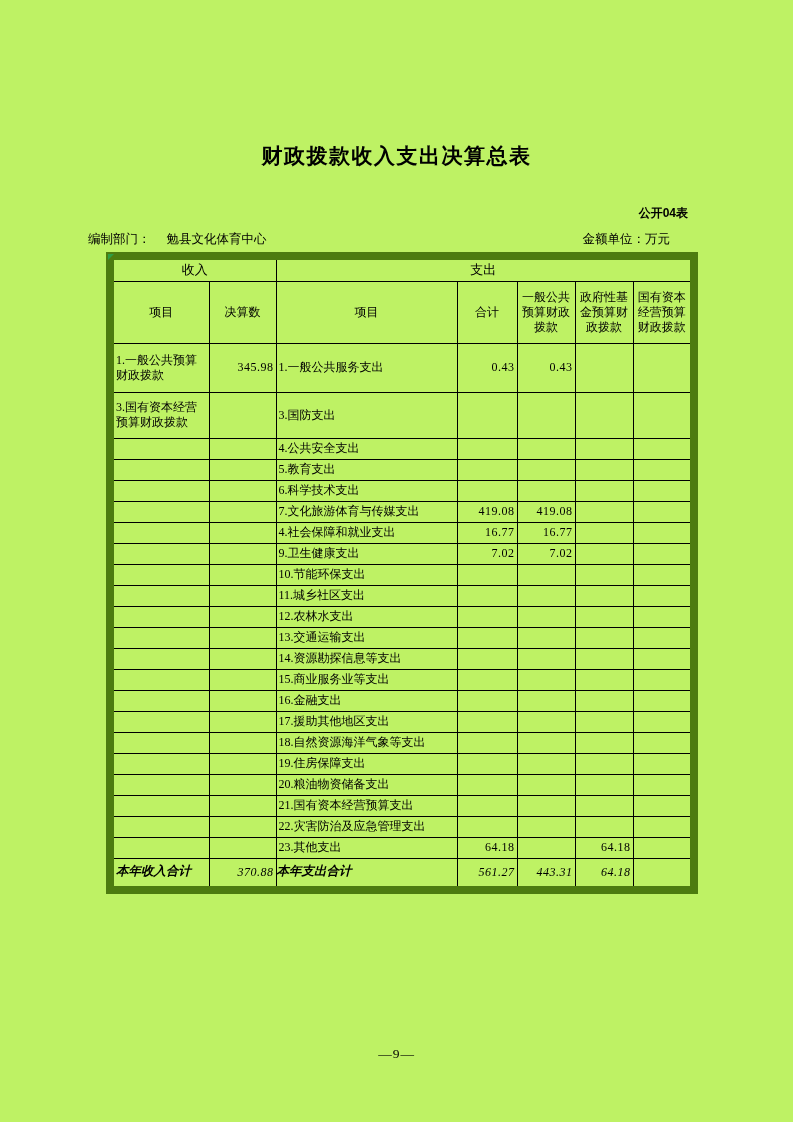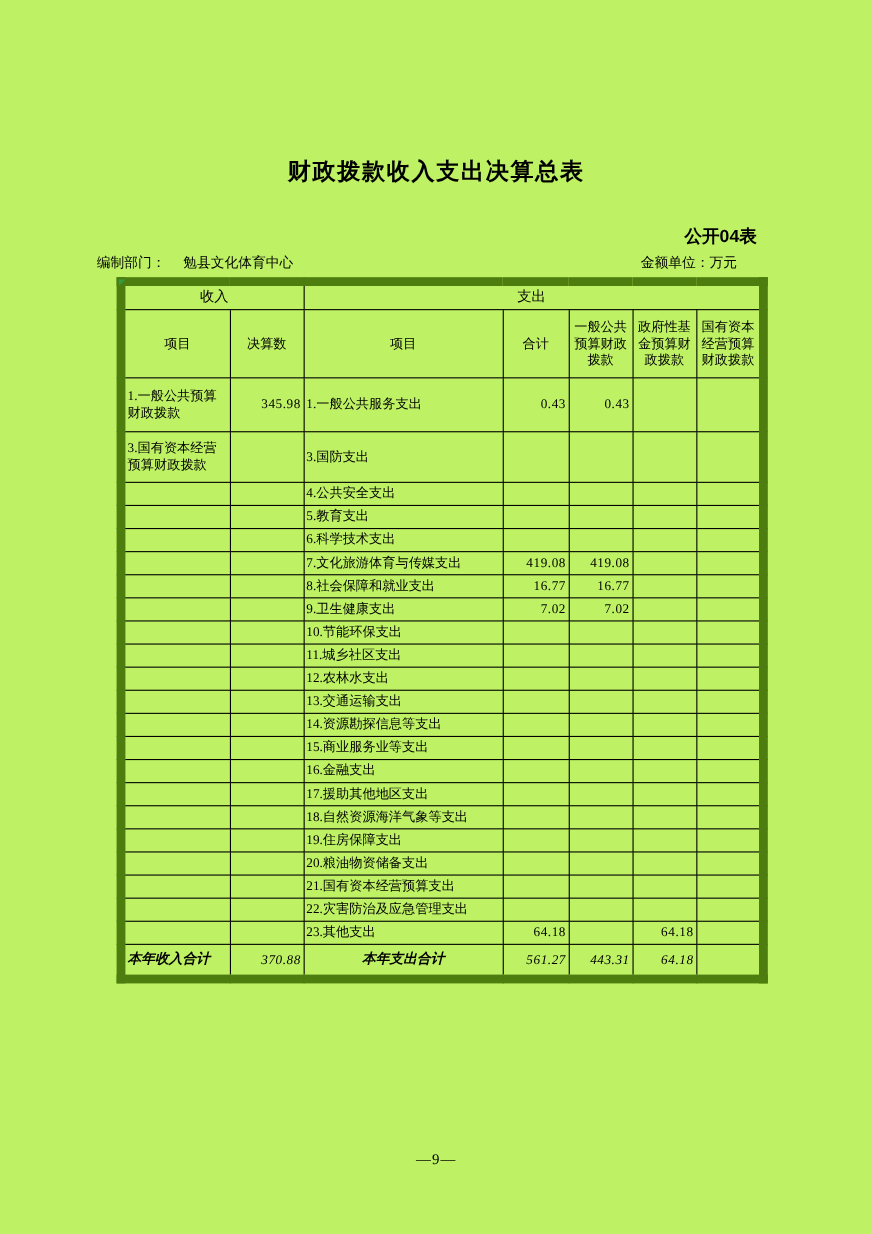--- a/index.html
+++ b/index.html
@@ -25,21 +25,21 @@
     letter-spacing: 1.5px;
   }
   .table-code {
     position: absolute;
     top: 205px;
     left: 106px;
     width: 582px;
     text-align: right;
     font-family: "Liberation Sans", sans-serif;
     font-weight: bold;
-    font-size: 16px;
+    font-size: 12px;
   }
   .meta-line {
     position: absolute;
     top: 231px;
     left: 88px;
     width: 582px;
     font-family: "Liberation Sans", sans-serif;
     font-weight: normal;
     font-size: 12.5px;
     text-align: right;
@@ -71,21 +71,21 @@
   tr.h1 th { font-size: 13px; }
   tr.h2 { height: 62px; }
   tr.r-tall { height: 46px; }
   tr.r-tall:nth-child(1) { height: 49px; }
   tr.r-norm { height: 21px; }
   tr.totals { height: 32px; }
   td.label { text-align: left; padding-left: 3px; }
   td.num { text-align: right; padding-right: 4px; letter-spacing: 0.5px; }
   tr.totals td { font-family: "Liberation Sans", sans-serif; font-style: italic; }
   tr.totals td.t-label { font-weight: bold; font-size: 12.5px; }
-  tr.totals td.t-center { text-align: center; padding: 0; margin-top: 17px; }
+  tr.totals td.t-center { text-align: left; padding: 0; margin-top: 17px; }
   tr.totals td.num { font-family: "Liberation Serif", serif; }
 
   .corner-marker {
     position: absolute;
     top: 254px;
     left: 108px;
     width: 0; height: 0;
     border-top: 6px solid #2f9e44;
     border-right: 6px solid transparent;
   }
@@ -189,21 +189,21 @@
           <td class="num"></td>
           <td class="label">7.文化旅游体育与传媒支出</td>
           <td class="num">419.08</td>
           <td class="num">419.08</td>
           <td class="num"></td>
           <td class="num"></td>
         </tr>
         <tr class="r-norm">
           <td class="label"></td>
           <td class="num"></td>
-          <td class="label">8.社会保障和就业支出</td>
+          <td class="label">4.社会保障和就业支出</td>
           <td class="num">16.77</td>
           <td class="num">16.77</td>
           <td class="num"></td>
           <td class="num"></td>
         </tr>
         <tr class="r-norm">
           <td class="label"></td>
           <td class="num"></td>
           <td class="label">9.卫生健康支出</td>
           <td class="num">7.02</td>

